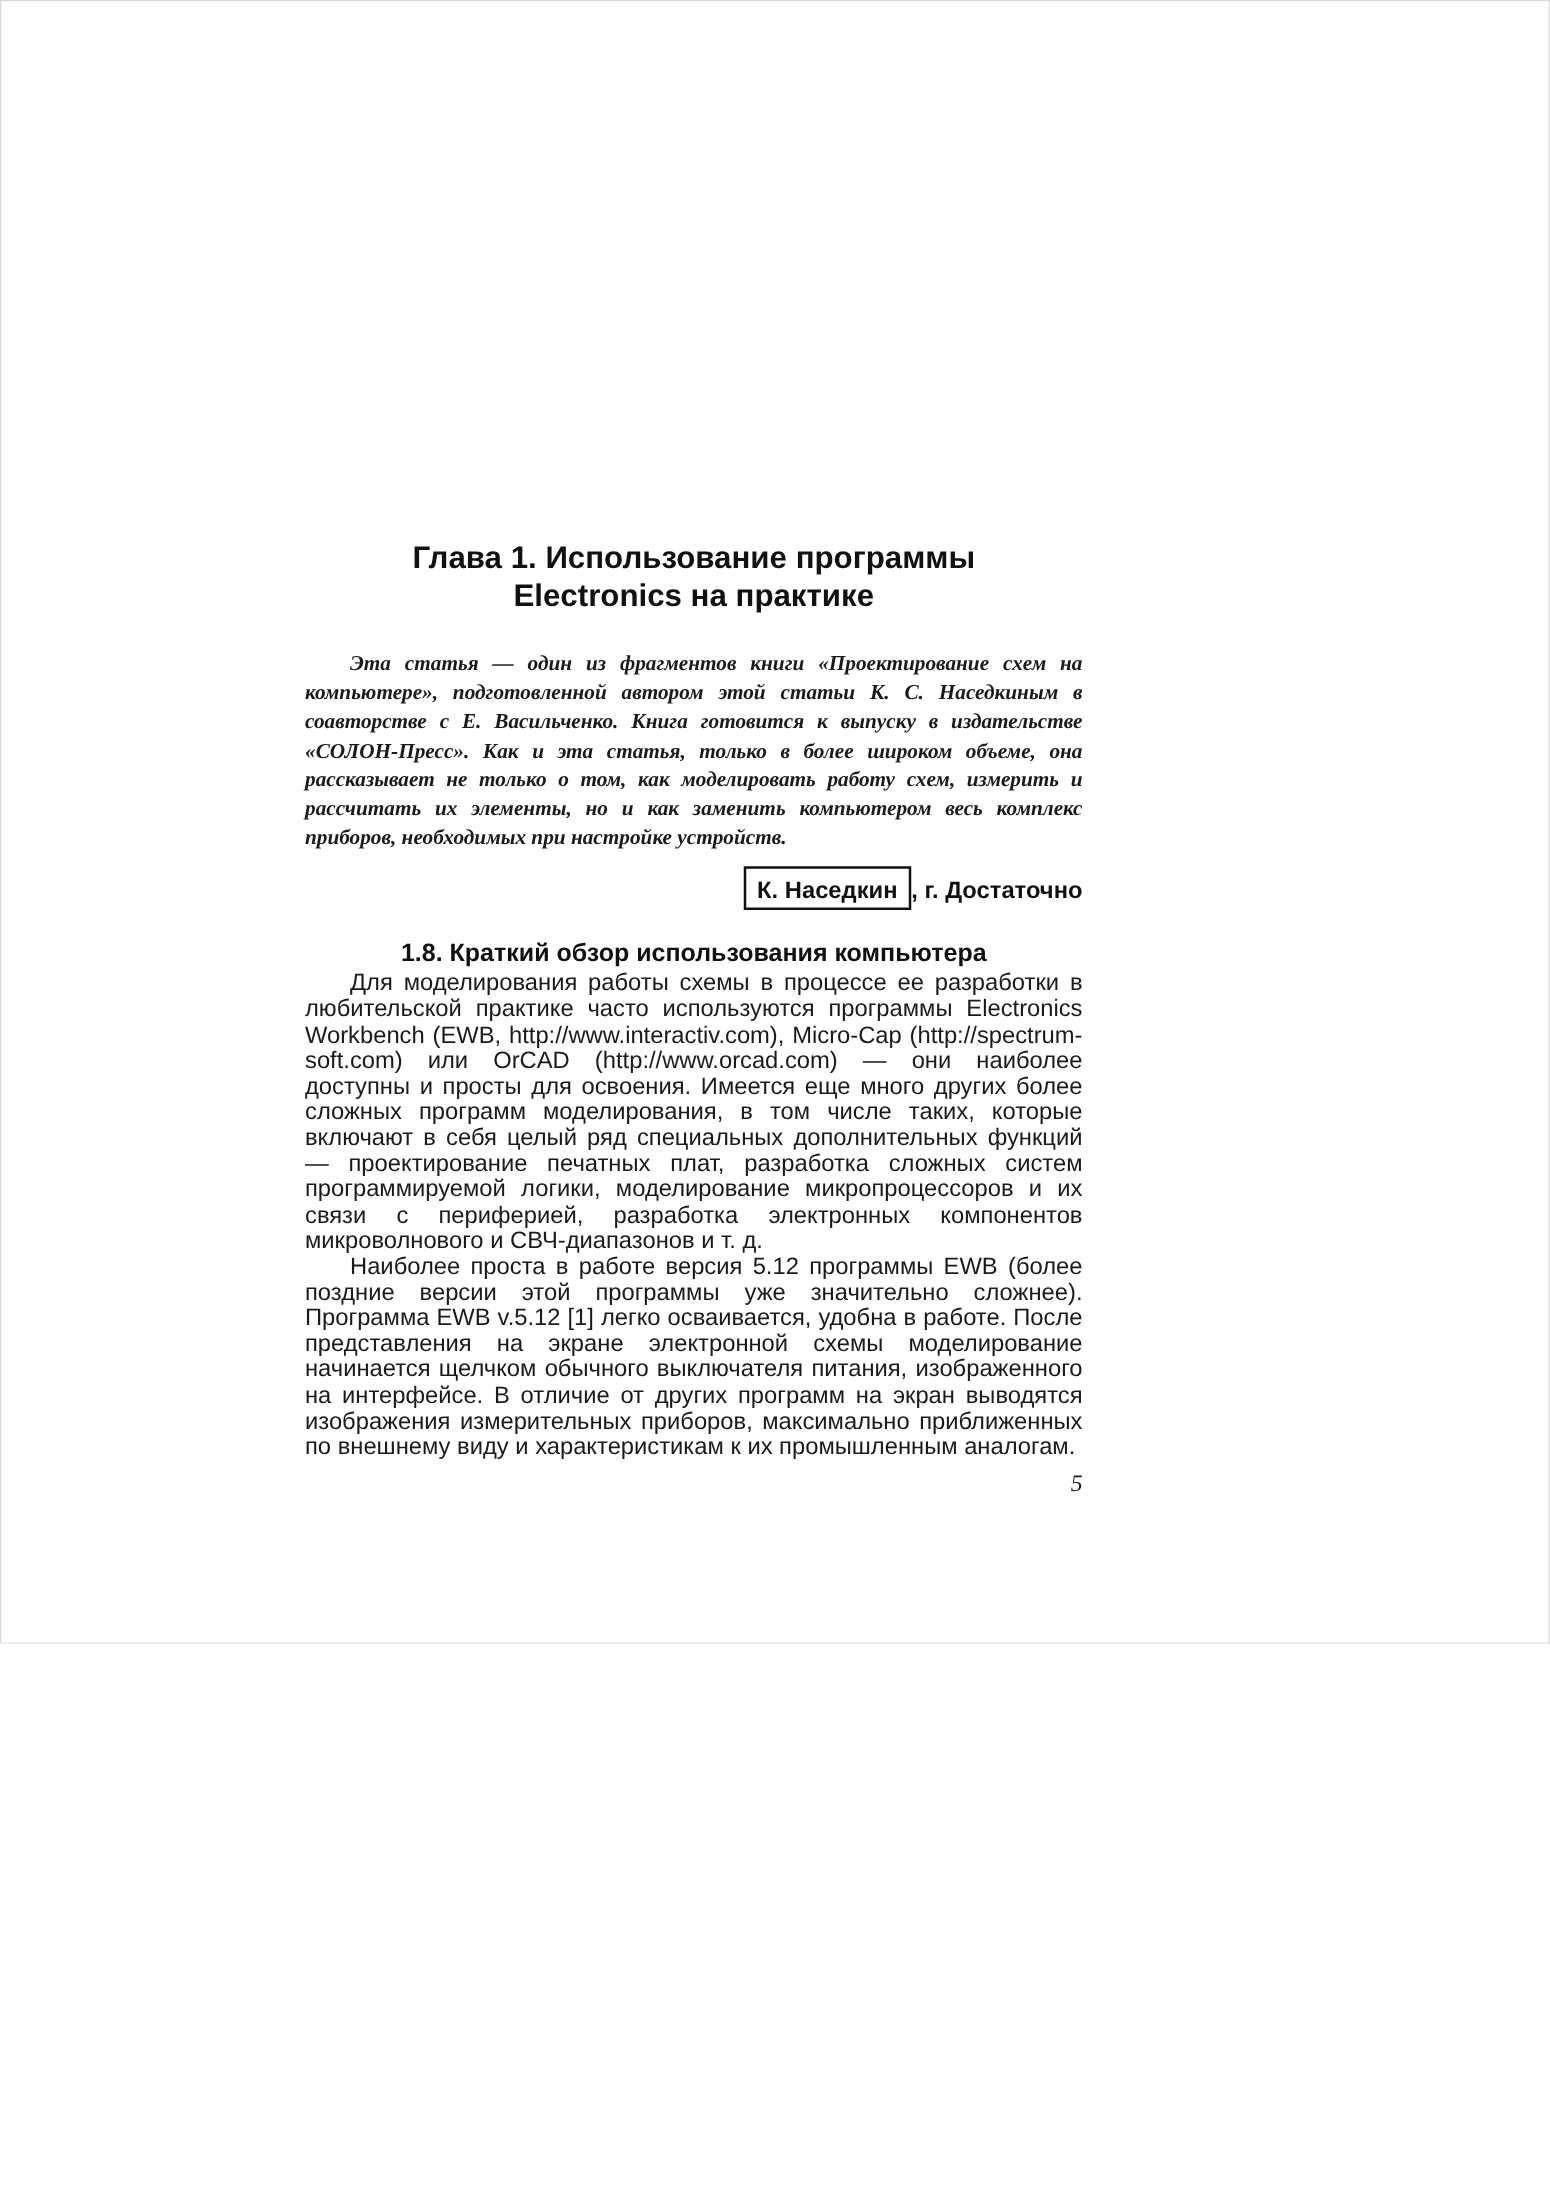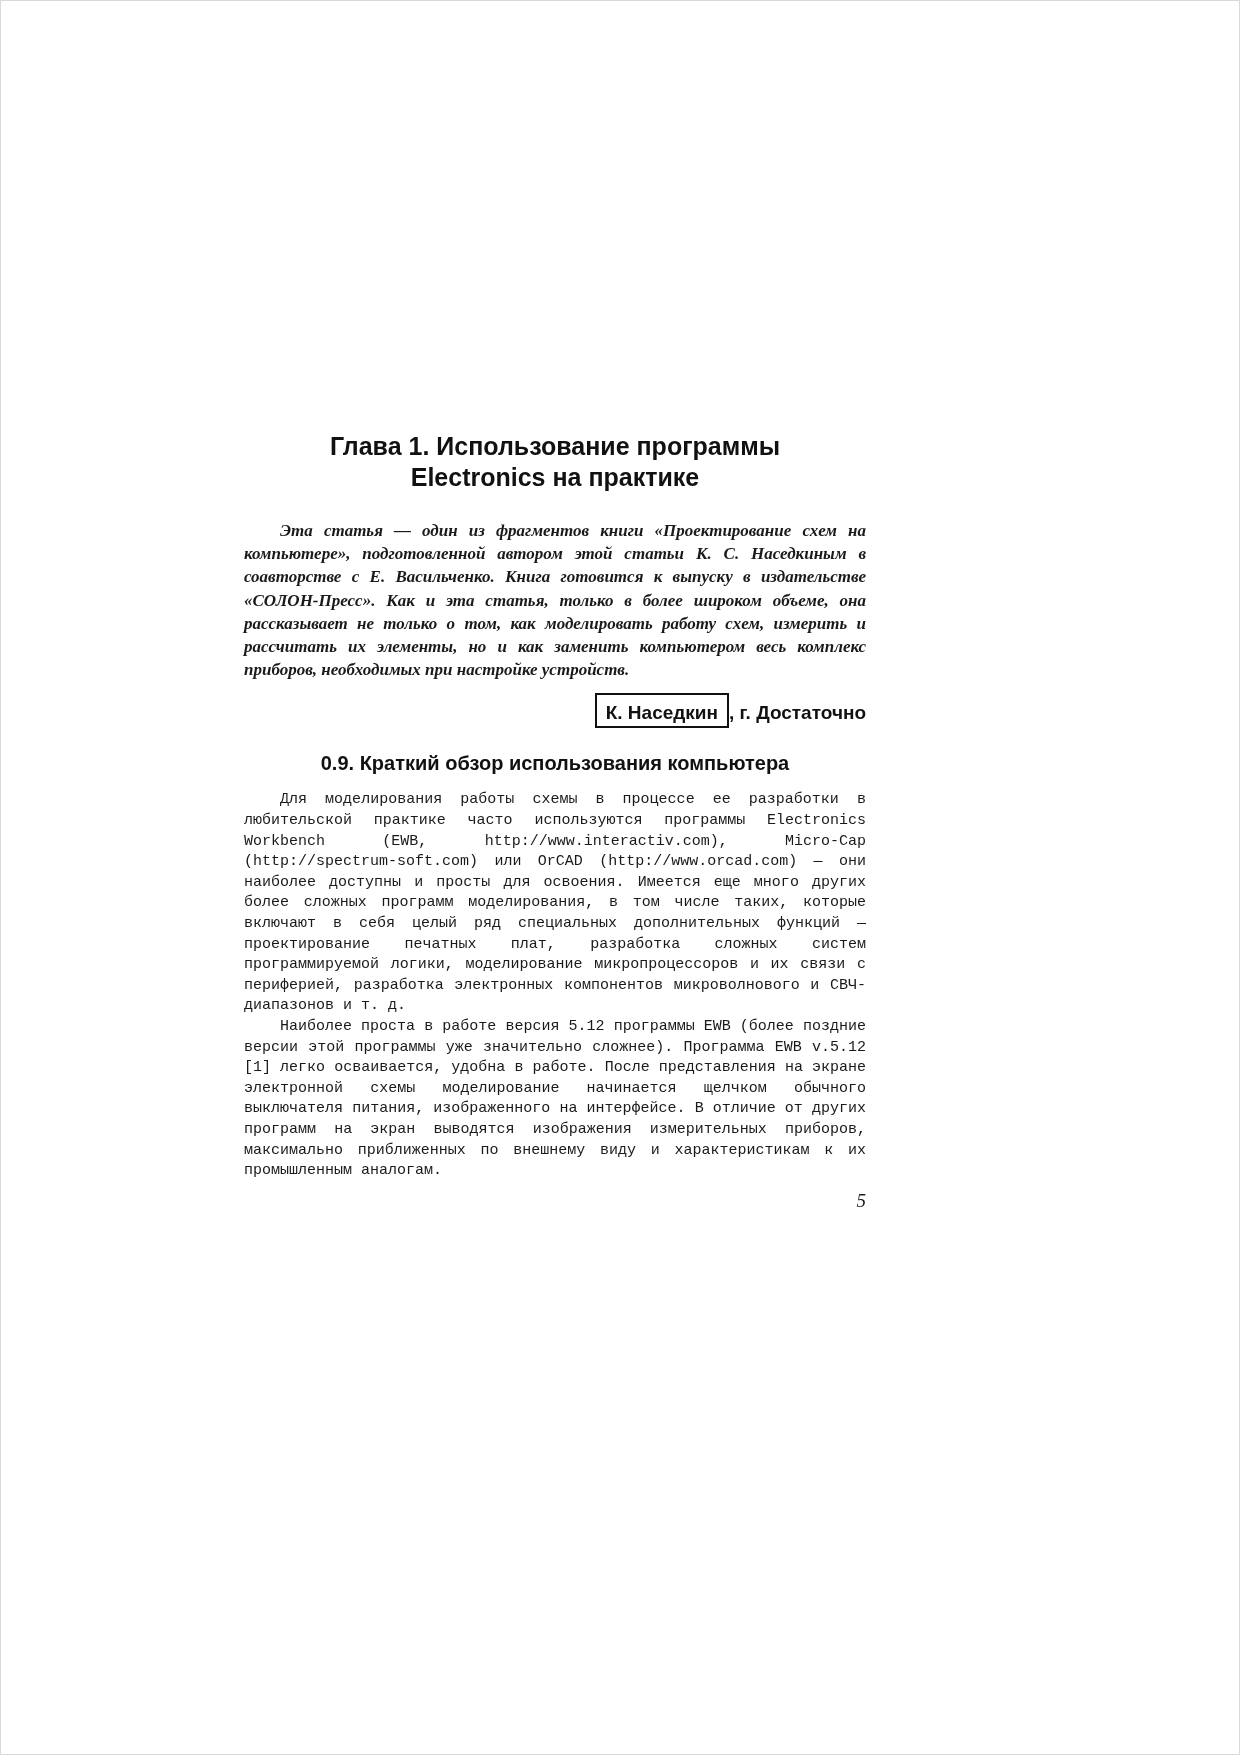--- a/index.html
+++ b/index.html
@@ -3,21 +3,21 @@
 <meta charset="utf-8">
 <style>
   html, body {
     margin: 0;
     padding: 0;
     background: #ffffff;
   }
   .page {
     position: relative;
     width: 1240px;
-    height: 1755px;
+    height: 1315px;
     background: #ffffff;
     border: 1px solid #d9d9d9;
     box-sizing: border-box;
     overflow: hidden;
     color: #1a1a1a;
   }
   .content {
     position: absolute;
     left: 243px;
     top: 0;
@@ -60,23 +60,22 @@
   .section-heading {
     margin-top: 22px;
     text-align: center;
     font-family: "Liberation Sans", sans-serif;
     font-weight: bold;
     font-size: 20px;
     line-height: 27px;
     color: #111111;
   }
   .body-text {
-    margin-top: 13px;
-    font-family: Liberation Mono, monospace;
-    font-size: 15px;
+    font-family: Liberation Sans, sans-serif;
+    font-size: 19px;
     line-height: 20.6px;
     text-align: justify;
   }
   .body-text p {
     margin: 0;
     text-indent: 36px;
   }
   .page-number {
     margin-top: 8px;
     text-align: right;
@@ -96,21 +95,21 @@
       <div>Electronics на практике</div>
     </div>
 
     <div class="abstract">Эта статья — один из фрагментов книги «Проектирование схем на компьютере», подготовленной автором этой статьи К. С. Наседкиным в соавторстве с Е. Васильченко. Книга готовится к выпуску в издательстве «СОЛОН-Пресс». Как и эта статья, только в более широком объеме, она рассказывает не только о том, как моделировать работу схем, измерить и рассчитать их элементы, но и как заменить компьютером весь комплекс приборов, необходимых при настройке устройств.</div>
 
     <div class="author-line">
       <span class="author-name-box">К. Наседкин</span><span>, г. Достаточно</span>
     </div>
 
     <div class="section-heading">
-      <div>0.9. Краткий обзор использования компьютера</div>
+      <div>1.8. Краткий обзор использования компьютера</div>
     </div>
 
     <div class="body-text">
       <p>Для моделирования работы схемы в процессе ее разработки в любительской практике часто используются программы Electronics Workbench (EWB, http://www.interactiv.com), Micro-Cap (http://spectrum-soft.com) или OrCAD (http://www.orcad.com) — они наиболее доступны и просты для освоения. Имеется еще много других более сложных программ моделирования, в том числе таких, которые включают в себя целый ряд специальных дополнительных функций — проектирование печатных плат, разработка сложных систем программируемой логики, моделирование микропроцессоров и их связи с периферией, разработка электронных компонентов микроволнового и СВЧ-диапазонов и т. д.</p>
       <p>Наиболее проста в работе версия 5.12 программы EWB (более поздние версии этой программы уже значительно сложнее). Программа EWB v.5.12 [1] легко осваивается, удобна в работе. После представления на экране электронной схемы моделирование начинается щелчком обычного выключателя питания, изображенного на интерфейсе. В отличие от других программ на экран выводятся изображения измерительных приборов, максимально приближенных по внешнему виду и характеристикам к их промышленным аналогам.</p>
     </div>
 
     <div class="page-number">5</div>
 
   </div>

